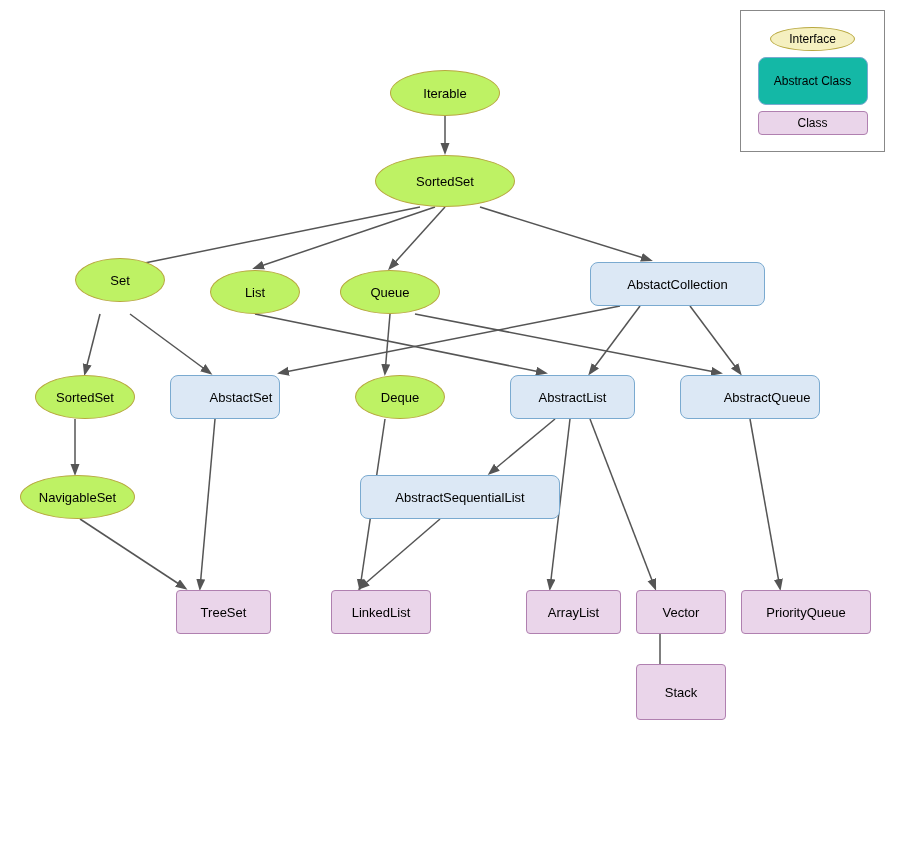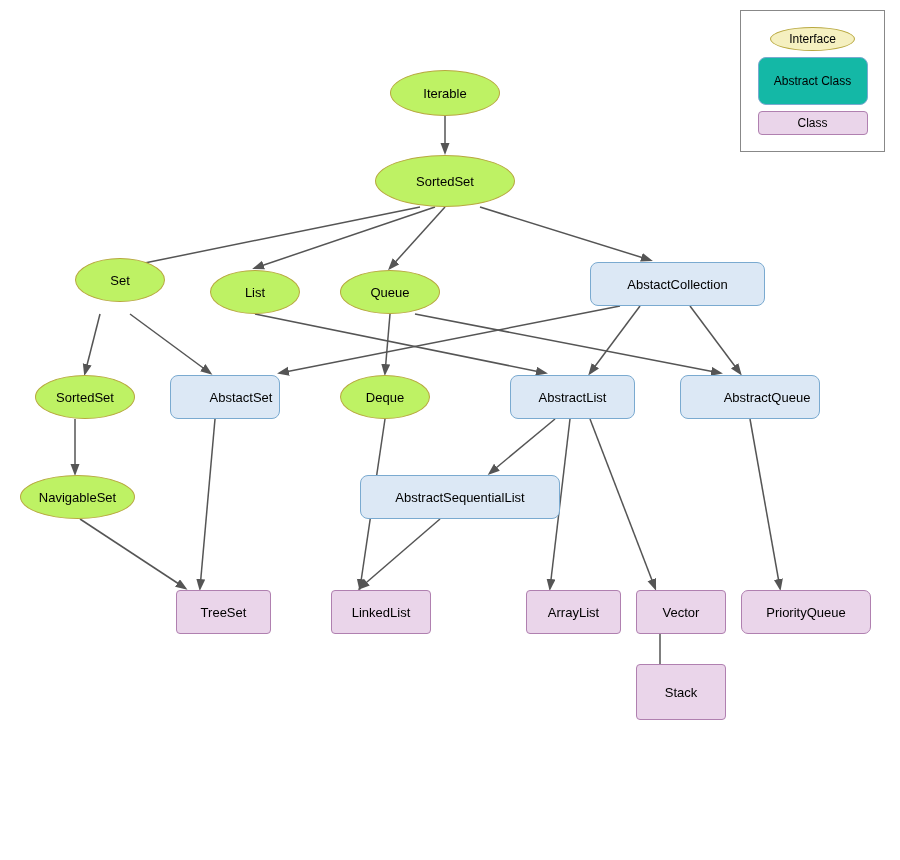--- a/index.html
+++ b/index.html
@@ -172,25 +172,25 @@
 
   <div id="nodes-layer">
       <div class="node node-interface" style="left: 390px; top: 70px; width: 110px; height: 46px;">Iterable</div>
       <div class="node node-interface" style="left: 375px; top: 155px; width: 140px; height: 52px;">SortedSet</div>
       <div class="node node-interface" style="left: 75px; top: 258px; width: 90px; height: 44px;">Set</div>
       <div class="node node-interface" style="left: 210px; top: 270px; width: 90px; height: 44px;">List</div>
       <div class="node node-interface" style="left: 340px; top: 270px; width: 100px; height: 44px;">Queue</div>
       <div class="node node-abstract" style="left: 590px; top: 262px; width: 175px; height: 44px;">AbstactCollection</div>
       <div class="node node-interface" style="left: 35px; top: 375px; width: 100px; height: 44px;">SortedSet</div>
       <div class="node node-abstract" style="left: 170px; top: 375px; width: 110px; height: 44px; padding-left: 32px;">AbstactSet</div>
-      <div class="node node-interface" style="left: 340px; top: 375px; width: 90px; height: 44px;">Deque</div>
+      <div class="node node-interface" style="left: 355px; top: 375px; width: 90px; height: 44px;">Deque</div>
       <div class="node node-abstract" style="left: 510px; top: 375px; width: 125px; height: 44px;">AbstractList</div>
       <div class="node node-abstract" style="left: 680px; top: 375px; width: 140px; height: 44px; padding-left: 34px;">AbstractQueue</div>
       <div class="node node-interface" style="left: 20px; top: 475px; width: 115px; height: 44px;">NavigableSet</div>
       <div class="node node-abstract" style="left: 360px; top: 475px; width: 200px; height: 44px;">AbstractSequentialList</div>
       <div class="node node-class" style="left: 155px; top: 590px; width: 95px; height: 44px;">TreeSet</div>
       <div class="node node-class" style="left: 310px; top: 590px; width: 100px; height: 44px; text-align: center;">LinkedList</div>
       <div class="node node-class" style="left: 505px; top: 590px; width: 95px; height: 44px;">ArrayList</div>
       <div class="node node-class" style="left: 615px; top: 590px; width: 90px; height: 44px;">Vector</div>
-      <div class="node node-class" style="left: 720px; top: 590px; width: 130px; height: 44px; border-radius: 7px;">PriorityQueue</div>
+      <div class="node node-class" style="left: 720px; top: 590px; width: 130px; height: 44px;">PriorityQueue</div>
       <div class="node node-class" style="left: 615px; top: 664px; width: 90px; height: 56px;">Stack</div>
     </div>
 </div>
 
 </body></html>

